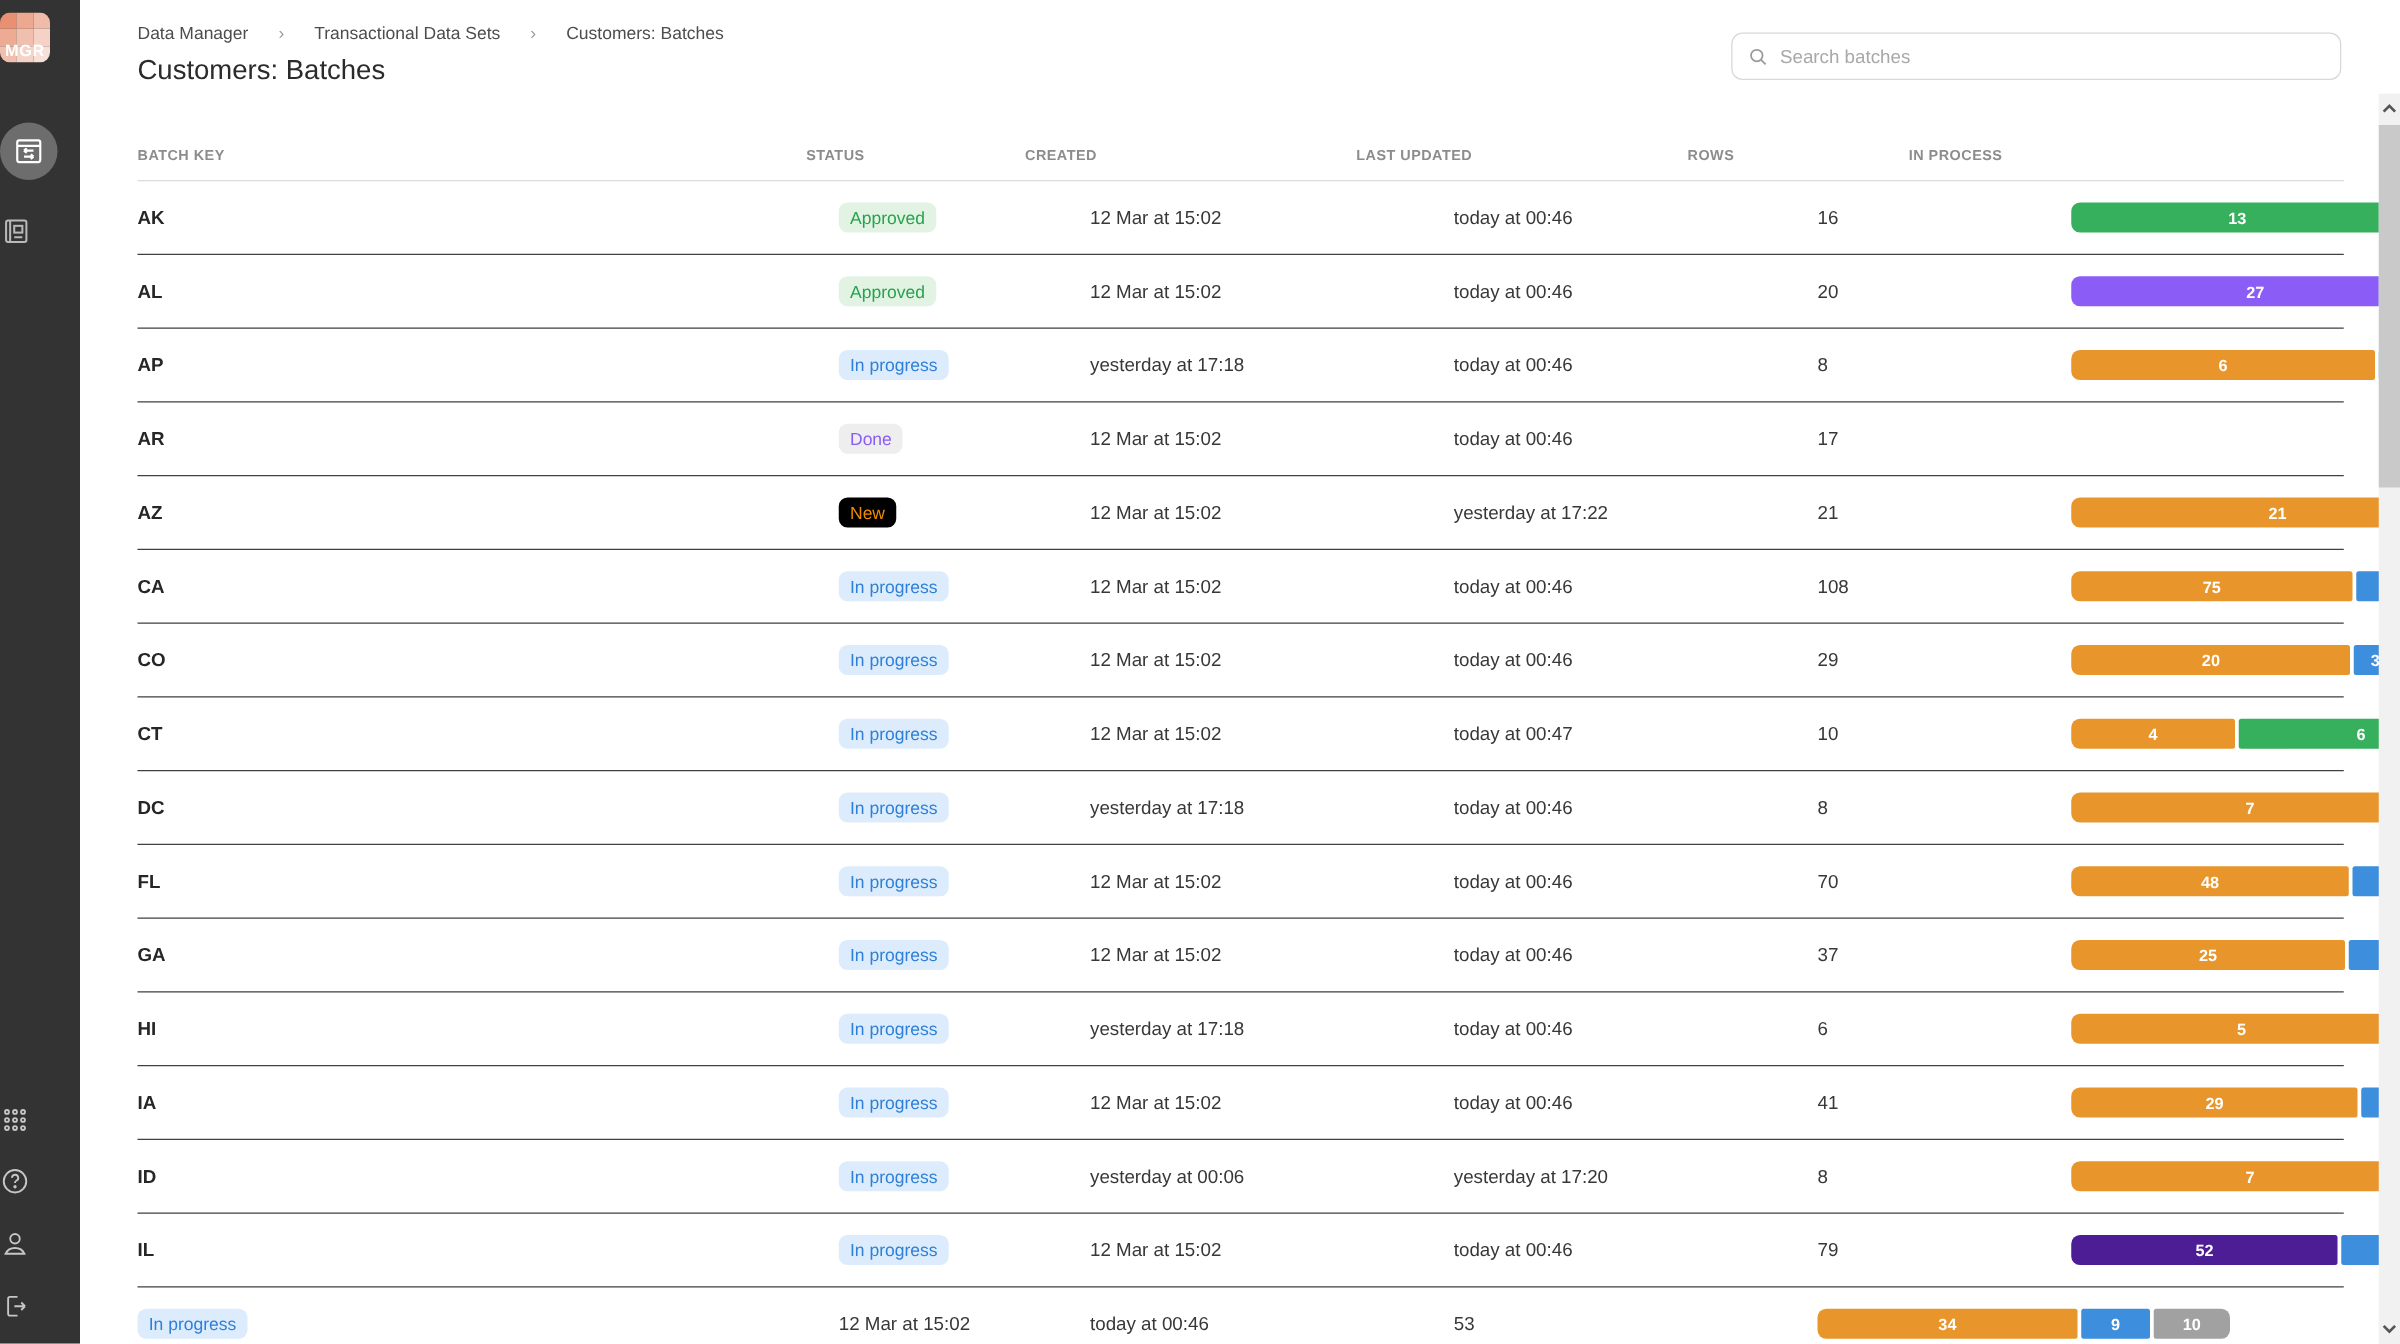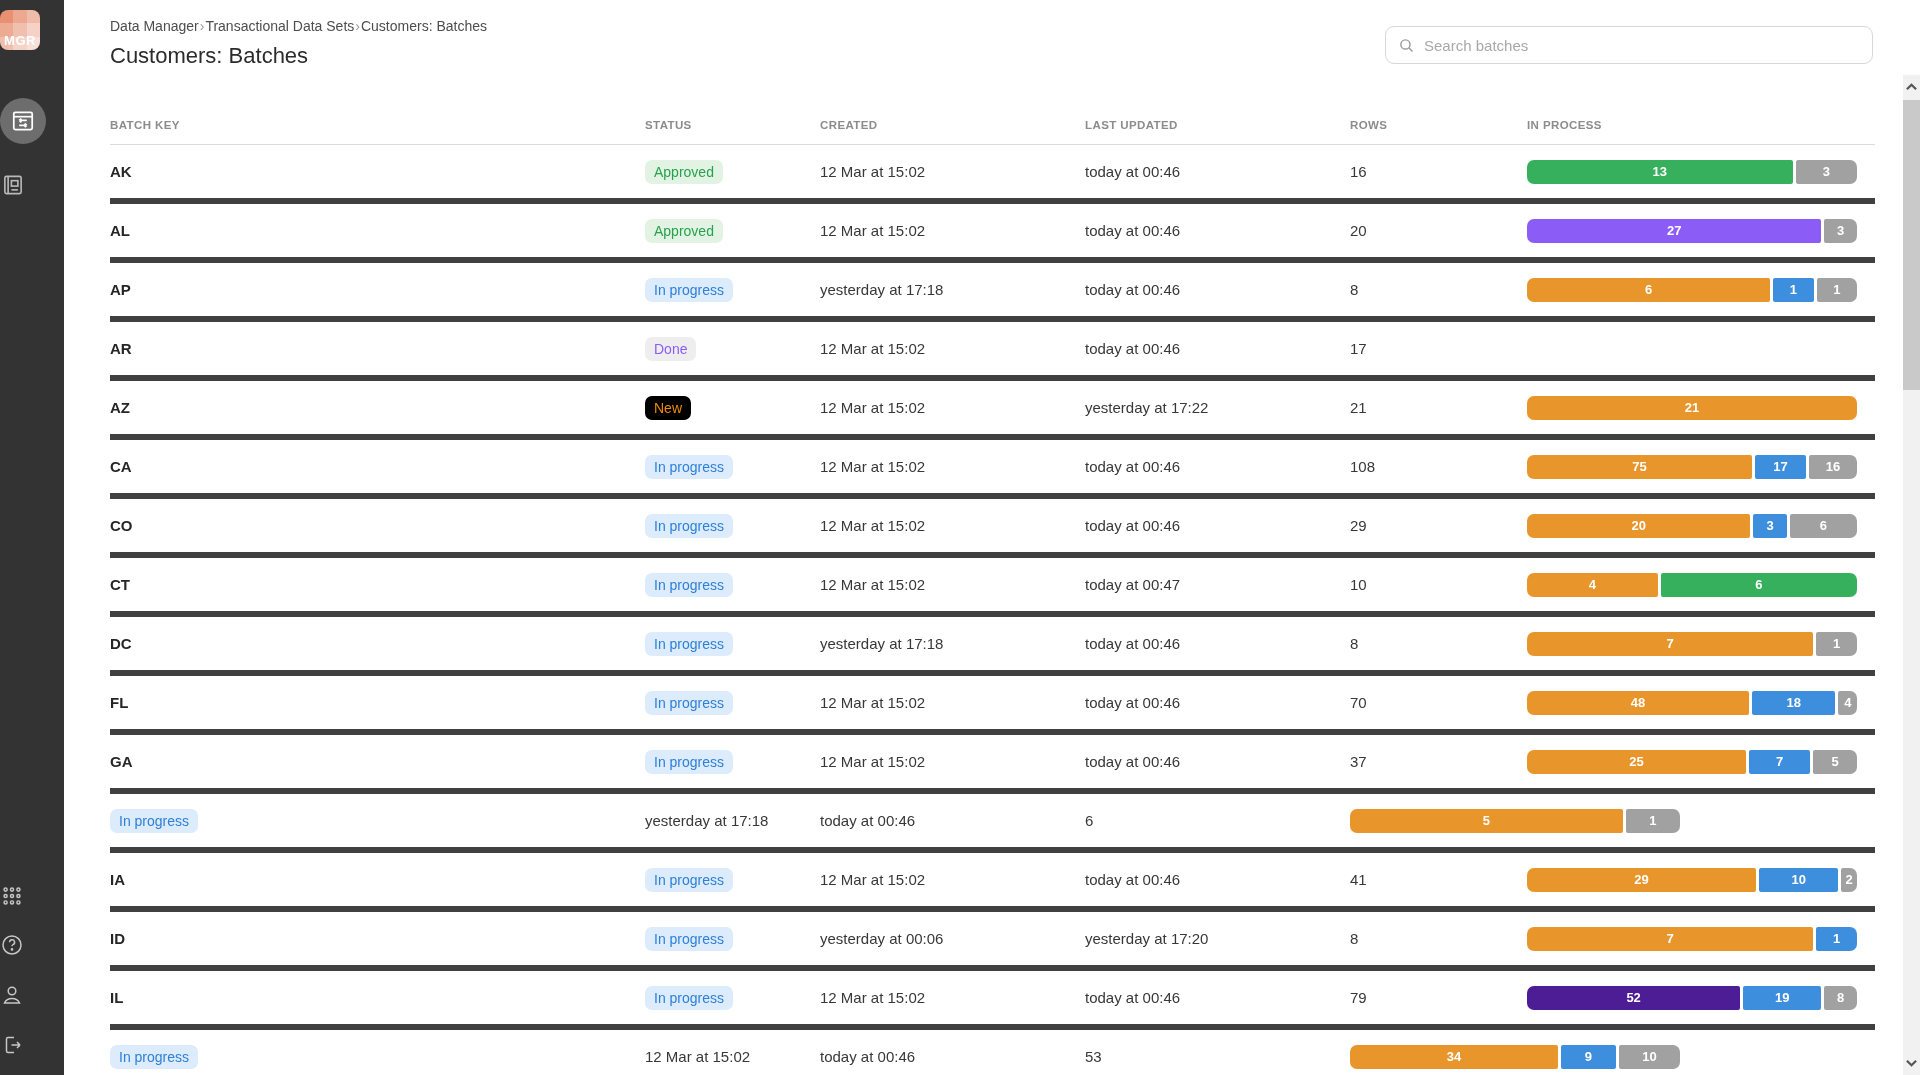--- a/index.html
+++ b/index.html
@@ -19,42 +19,42 @@
                 display:flex; align-items:center; justify-content:center; margin-top:48px;
                 cursor:pointer; }
   .nav-icon { margin-top:28px; cursor:pointer; color:#b9b9b9; }
   .sidebar-spacer { flex:1; }
   .sidebar-bottom { display:flex; flex-direction:column; align-items:center; gap:26px;
                     margin-bottom:18px; color:#c6c6c6; }
   .sidebar-bottom .sb-ic { cursor:pointer; display:flex; }
 
   
   .main { flex:1; position:relative; padding:18px 0 0 46px; }
-  .breadcrumb { font-size:14px; color:#4d4d4d; display:flex; align-items:flex-end; gap:1px; }
+  .breadcrumb { font-size:14px; color:#4d4d4d; display:flex; align-items:flex-end; gap:24px; }
   .crumb { cursor:pointer; }
   .crumb-sep { color:#9b9b9b; font-size:14px; }
   .page-title { margin-top:9px; font-size:22px; color:#2b2b2b; }
   .page-title .bold { font-weight:normal; }
 
   .searchbox { position:absolute; top:26px; right:47px; width:488px; height:38px;
                border:1px solid #d8d8d8; border-radius:9px; display:flex; align-items:center;
                padding:0 12px; background:#fff; }
   .searchbox svg { color:#9a9a9a; margin-right:9px; }
   .searchbox input { border:none; outline:none; flex:1; font-size:15px; color:#333;
                      font-family:"Liberation Sans", sans-serif; }
   .searchbox input::placeholder { color:#a8a8a8; }
 
   
   .table { margin-top:36px; width:1765px; }
   .thead { display:grid; grid-template-columns:535px 175px 265px 265px 177px 348px;
            height:40px; align-items:center; border-bottom:1px solid #dbdbdb; }
   .th { font-size:11.5px; font-weight:bold; letter-spacing:0.4px; color:#8c8c8c;
         text-transform:uppercase; cursor:pointer; }
   .trow { display:grid; grid-template-columns:535px 175px 265px 265px 177px 348px;
-          height:59px; align-items:center; border-bottom:6px solid #404040; cursor:pointer; }
+          height:59px; align-items:center; border-bottom:1px solid #404040; cursor:pointer;gap:26px; }
   .td-key { font-size:15px; font-weight:bold; color:#262626; }
   .td { font-size:15px; color:#383838; }
   .badge { display:inline-block; font-size:14px; padding:4px 9px; border-radius:7px; }
 
   .bar { width:330px; height:24px; display:flex; }
   .seg { flex-basis:0; min-width:15px; height:24px; display:flex; align-items:center;
          justify-content:center; color:#fff; font-size:13px; font-weight:bold;
          border-radius:2px; }
   .seg + .seg { margin-left:3px; }
   .seg:first-child { border-top-left-radius:7px; border-bottom-left-radius:7px; }
@@ -330,20 +330,21 @@
     <div>
               <div class="bar">
                 <div class="seg" style="background: rgb(232, 150, 43); flex-grow: 25;">25</div>
                 <div class="seg" style="background: rgb(61, 142, 220); flex-grow: 7;">7</div>
                 <div class="seg" style="background: rgb(161, 161, 161); flex-grow: 5;">5</div>
               </div>
             </div>
   </div>
 
   <div class="trow">
+    <div class="td-key">HI</div>
     <div><span class="badge" style="background: rgb(220, 236, 252); color: rgb(45, 127, 216);">In progress</span></div>
     <div class="td">yesterday at 17:18</div>
     <div class="td">today at 00:46</div>
     <div class="td">6</div>
     <div>
               <div class="bar">
                 <div class="seg" style="background: rgb(232, 150, 43); flex-grow: 5;">5</div>
                 <div class="seg" style="background: rgb(161, 161, 161); flex-grow: 1;">1</div>
               </div>
             </div>

